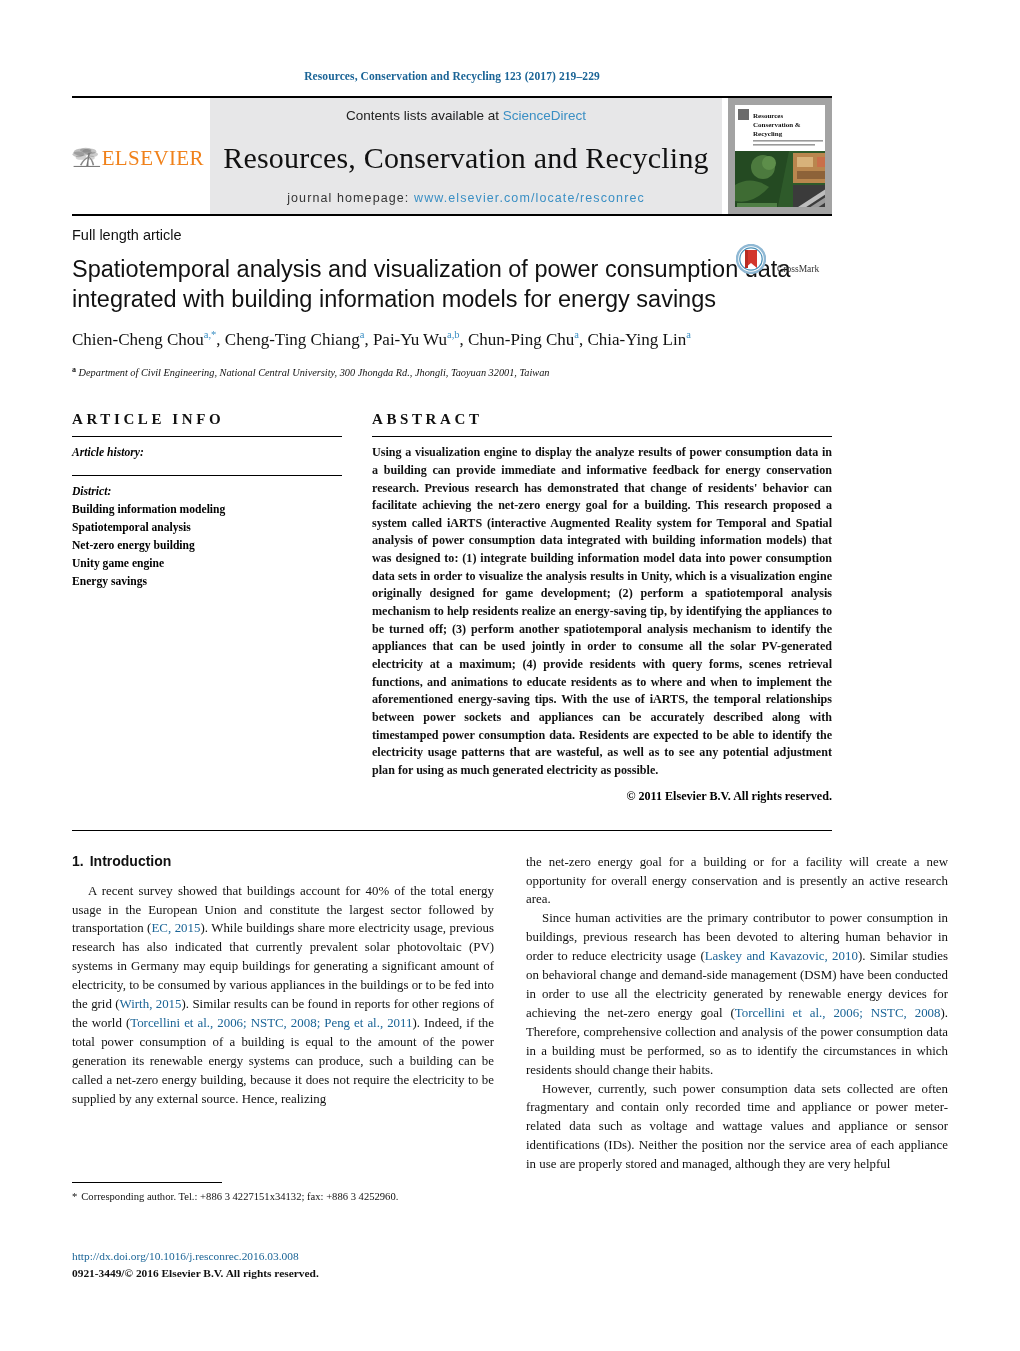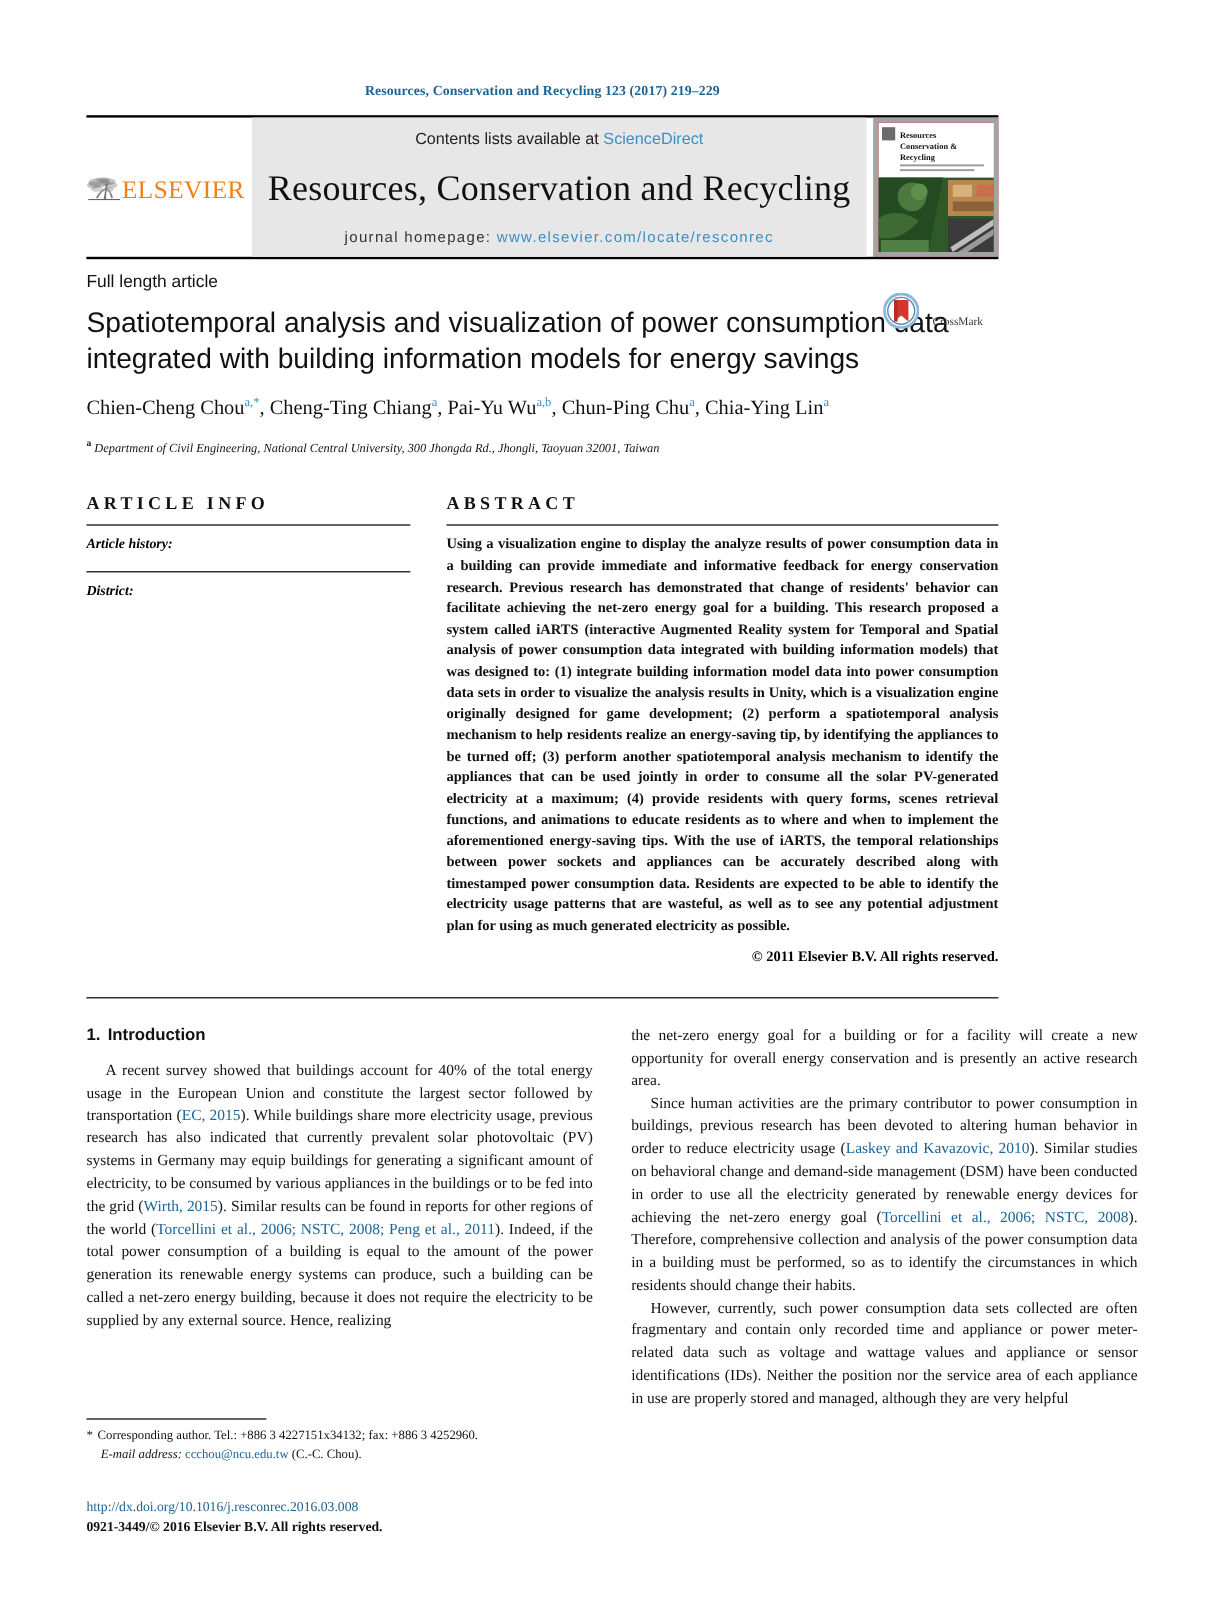--- a/index.html
+++ b/index.html
@@ -85,22 +85,22 @@
     font-family: "Liberation Sans", sans-serif;
     font-size: 12.5px;
     color: #333;
     letter-spacing: 1.1px;
   }
   .homepage-line .url { color: #3a8fc4; }
 
   .cover-thumb {
     width: 104px;
     flex: 0 0 104px;
-    border: 4px solid #a3a3a3;
-    background: #b91c1c;
+    border: 7px solid #a3a3a3;
+    background: #22c55e;
     position: relative;
     overflow: hidden;
   }
 
   
   .rule-thick { margin: 0 72px; border-top: 2.5px solid #000; }
   .title-block { margin: 0 72px; padding-top: 11px; position: relative; }
   .article-type {
     font-family: "Liberation Sans", sans-serif;
     font-size: 14.5px;
@@ -333,20 +333,27 @@
       <div class="sec-head">ARTICLE INFO</div>
       <div class="hr-thin"></div>
 
       <div class="meta-block">
         <div class="meta-label">Article history:</div>
       </div>
 
       <div class="kw-rule"></div>
       <div class="meta-block">
         <div class="meta-label">District:</div>
+        <div class="meta-list">
+            <div>Building information modeling</div>
+            <div>Spatiotemporal analysis</div>
+            <div>Net-zero energy building</div>
+            <div>Unity game engine</div>
+            <div>Energy savings</div>
+          </div>
       </div>
     </div>
 
     <div class="col-abstract">
       <div class="sec-head">ABSTRACT</div>
       <div class="hr-thin"></div>
       <div class="abstract-body">Using a visualization engine to display the analyze results of power consumption data in a building can provide immediate and informative feedback for energy conservation research. Previous research has demonstrated that change of residents' behavior can facilitate achieving the net-zero energy goal for a building. This research proposed a system called iARTS (interactive Augmented Reality system for Temporal and Spatial analysis of power consumption data integrated with building information models) that was designed to: (1) integrate building information model data into power consumption data sets in order to visualize the analysis results in Unity, which is a visualization engine originally designed for game development; (2) perform a spatiotemporal analysis mechanism to help residents realize an energy-saving tip, by identifying the appliances to be turned off; (3) perform another spatiotemporal analysis mechanism to identify the appliances that can be used jointly in order to consume all the solar PV-generated electricity at a maximum; (4) provide residents with query forms, scenes retrieval functions, and animations to educate residents as to where and when to implement the aforementioned energy-saving tips. With the use of iARTS, the temporal relationships between power sockets and appliances can be accurately described along with timestamped power consumption data. Residents are expected to be able to identify the electricity usage patterns that are wasteful, as well as to see any potential adjustment plan for using as much generated electricity as possible.</div>
       <div class="copyright">© 2011 Elsevier B.V. All rights reserved.</div>
     </div>
   </div>
@@ -370,25 +377,20 @@
       </p>
       <p class="body-p">However, currently, such power consumption data sets collected are often fragmentary and contain only recorded time and appliance or power meter-related data such as voltage and wattage values and appliance or sensor identifications (IDs). Neither the position nor the service area of each appliance in use are properly stored and managed, although they are very helpful</p>
     </div>
   </div>
 
   <div class="footnote-wrap">
     <div class="fn-rule"></div>
     <div class="fn-text">
       <span class="star">*</span><span>Corresponding author. Tel.: +886 3 4227151x34132; fax: +886 3 4252960.</span>
     </div>
-    <div class="fn-text fn-indent">
-      <span class="fn-ital">E-mail address:</span>
-      <span class="lnk">ccchou@ncu.edu.tw</span>
-      <span>(C.-C. Chou).</span>
-    </div>
   </div>
 
   <div class="doi-block">
     <a class="doi-link">http://dx.doi.org/10.1016/j.resconrec.2016.03.008</a>
     <div class="issn-line">0921-3449/© 2016 Elsevier B.V. All rights reserved.</div>
   </div>
 
 </div>
 
 </body></html>

